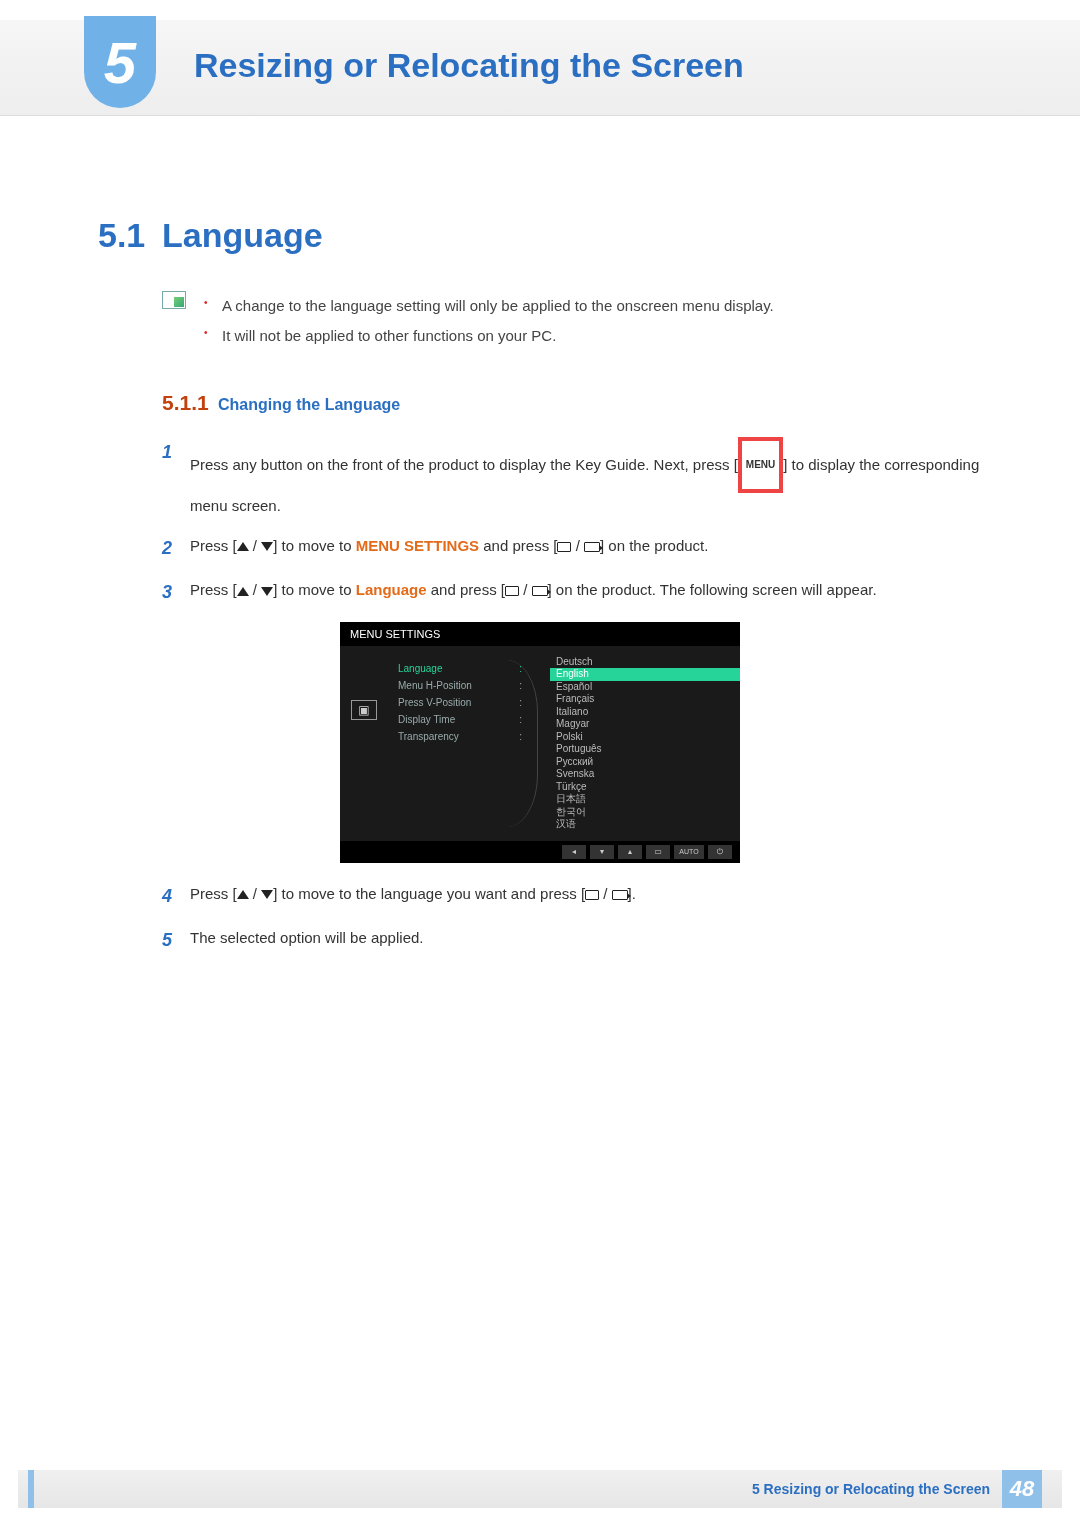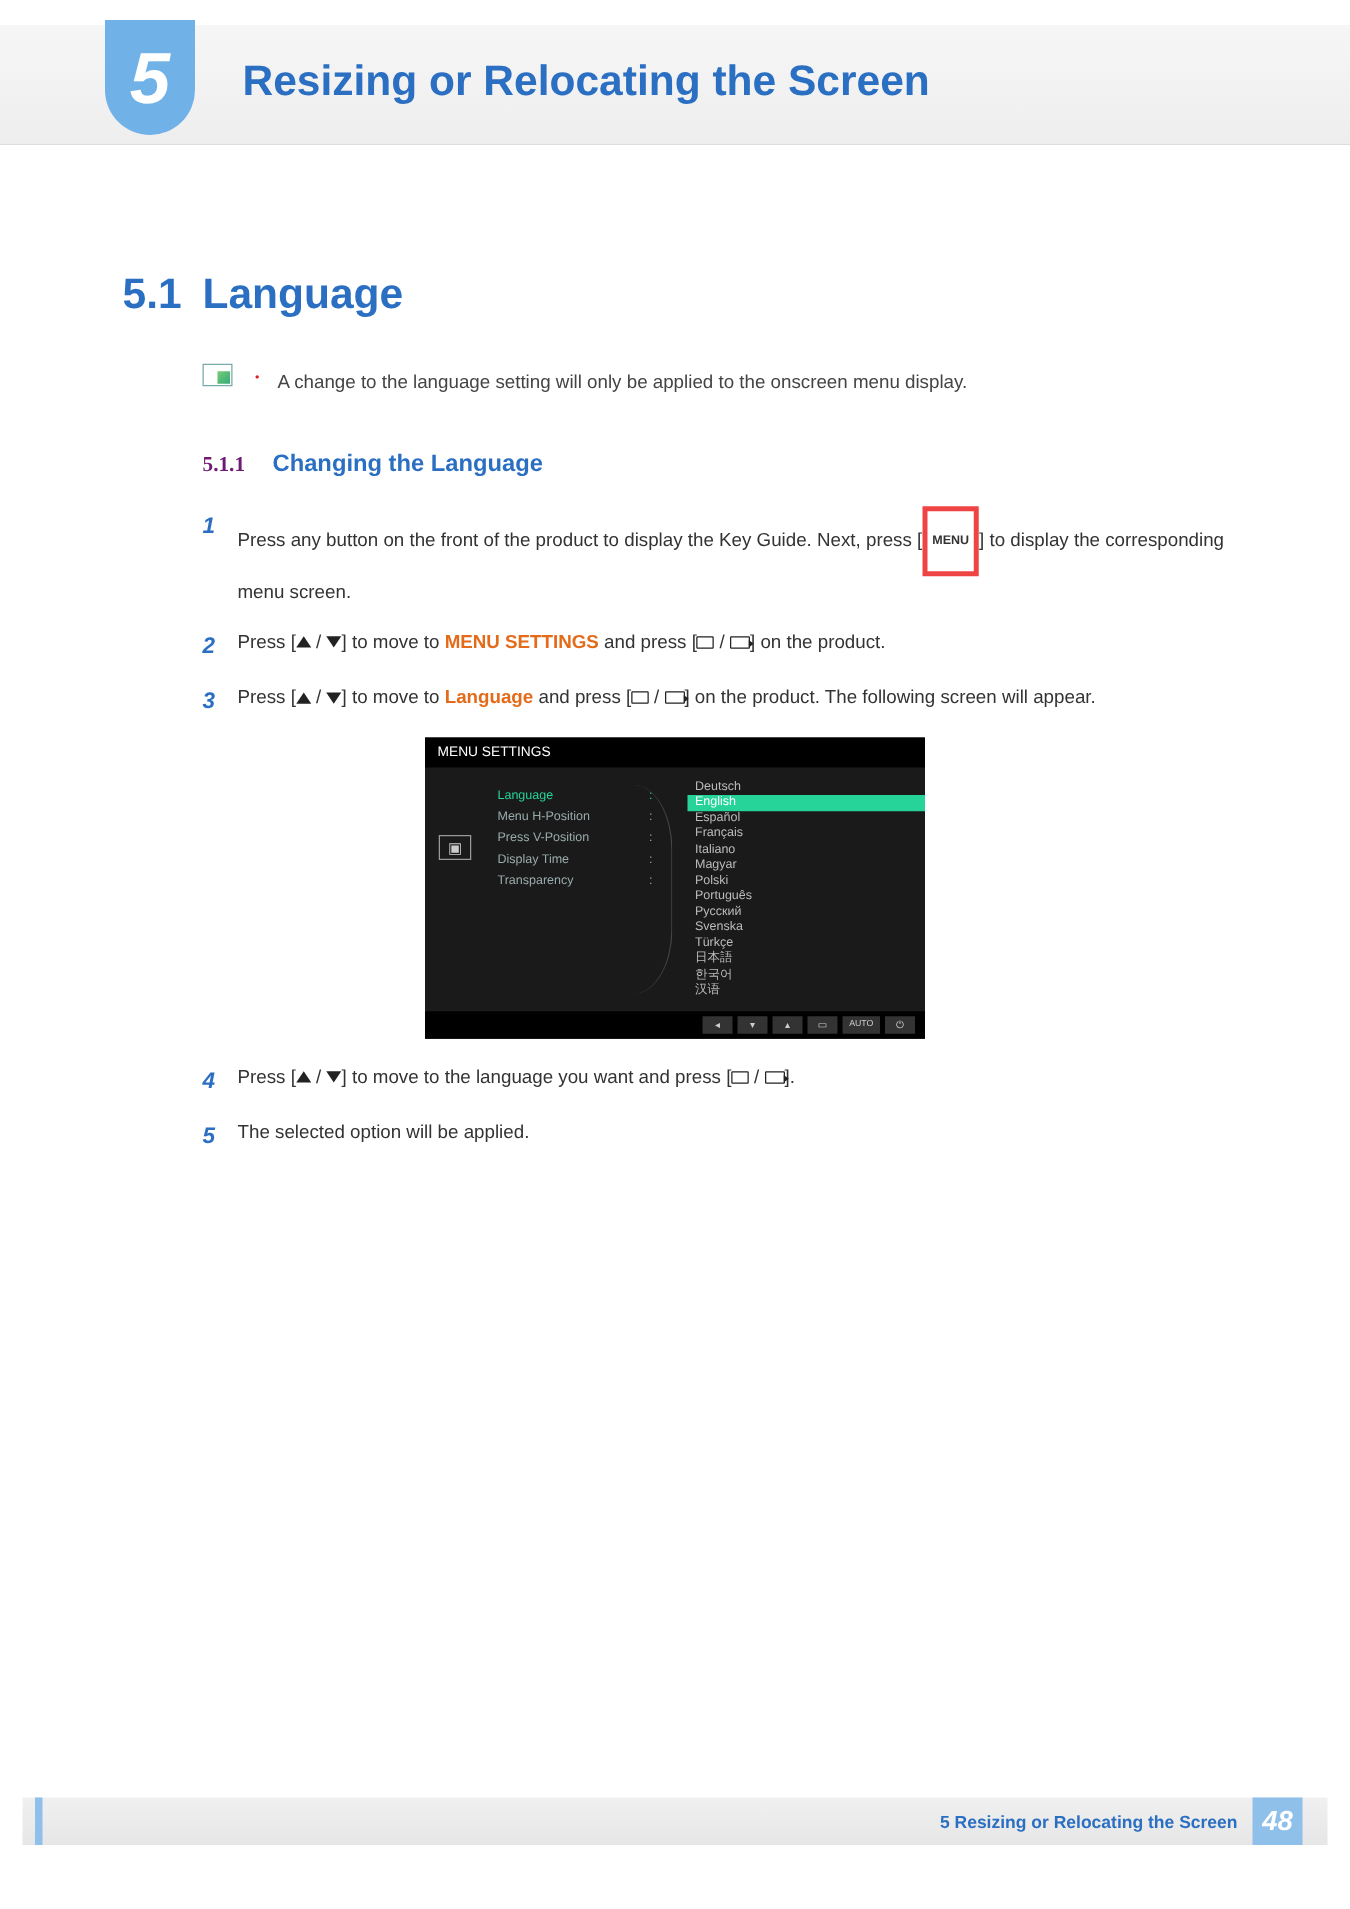--- a/index.html
+++ b/index.html
@@ -19,22 +19,22 @@
 
 .intro { margin:0 0 16px 64px; font-size:15px; color:#333; }
 
 .note-block { display:flex; margin-left:64px; margin-bottom:40px; }
 .note-icon { width:24px; height:18px; background:#fff; border:1px solid #7aa; position:relative; margin-right:18px; flex:0 0 24px; }
 .note-icon::after { content:""; position:absolute; right:1px; bottom:1px; width:10px; height:10px; background:linear-gradient(135deg,#7c7,#3a7); }
 .note-list li { list-style:none; position:relative; padding-left:18px; font-size:15px; color:#444; line-height:2.0; }
 .note-list li::before { content:"•"; color:#d22; position:absolute; left:0; font-size:10px; top:2px; }
 
 .sub-row { display:flex; align-items:baseline; margin:0 0 22px 64px; }
-.sub-num { color:#701a75; font-weight:bold; font-size:17px; width:56px;font-family:Liberation Serif, serif; }
-.sub-title { color:#2b6fc2; font-weight:bold; font-size:19px; }
+.sub-num { color:#c2410c; font-weight:bold; font-size:21px; width:56px; }
+.sub-title { color:#2b6fc2; font-weight:bold; font-size:16px; }
 
 .step { display:flex; margin-left:64px; margin-bottom:14px; font-size:15px; line-height:1.7; color:#333; }
 .step-num { color:#2b6fc2; font-style:italic; font-weight:bold; font-size:18px; width:28px; flex:0 0 28px; }
 .step-body { flex:1; }
 
 .keycap { display:inline-block; border:4px solid #ef4444; padding:17px 4px; font-size:10px; font-weight:bold; vertical-align:2px; line-height:14px; }
 .tri-up { display:inline-block; vertical-align:middle; border-left:6px solid transparent; border-right:6px solid transparent; border-bottom:9px solid #222; }
 .tri-dn { display:inline-block; vertical-align:middle; border-left:6px solid transparent; border-right:6px solid transparent; border-top:9px solid #222; }
 .src-ico { display:inline-block; width:14px; height:10px; border:1.5px solid #222; border-radius:1px; vertical-align:middle; }
 .src-ico2 { display:inline-block; width:16px; height:10px; border:1.5px solid #222; border-radius:1px; vertical-align:middle; position:relative; }
@@ -83,20 +83,21 @@
   <div class="sec-row">
     <div class="sec-num">5.1</div>
     <div class="sec-title">Language</div>
   </div>
 
 
   <div class="note-block">
     <div class="note-icon"></div>
     <ul class="note-list">
       <li>A change to the language setting will only be applied to the onscreen menu display.</li>
+      <li>It will not be applied to other functions on your PC.</li>
     </ul>
   </div>
 
   <div class="sub-row">
     <div class="sub-num">5.1.1</div>
     <div class="sub-title">Changing the Language</div>
   </div>
 
   <div class="step">
     <div class="step-num">1</div>

